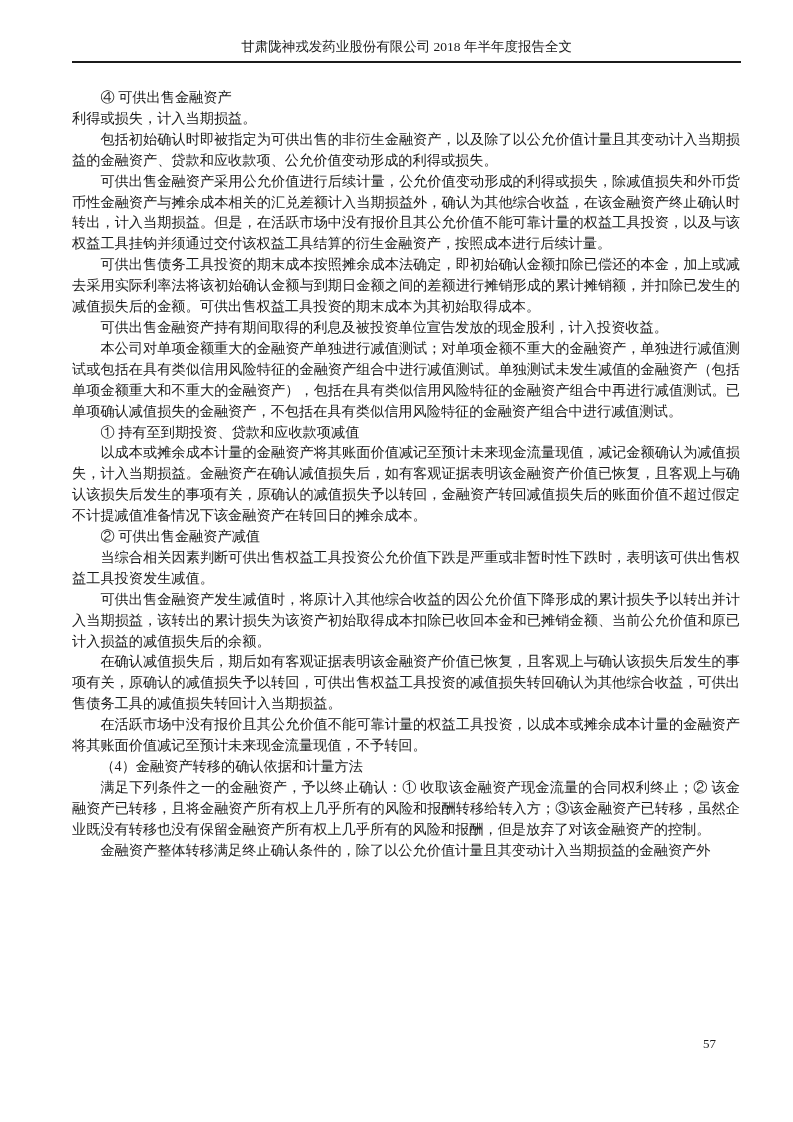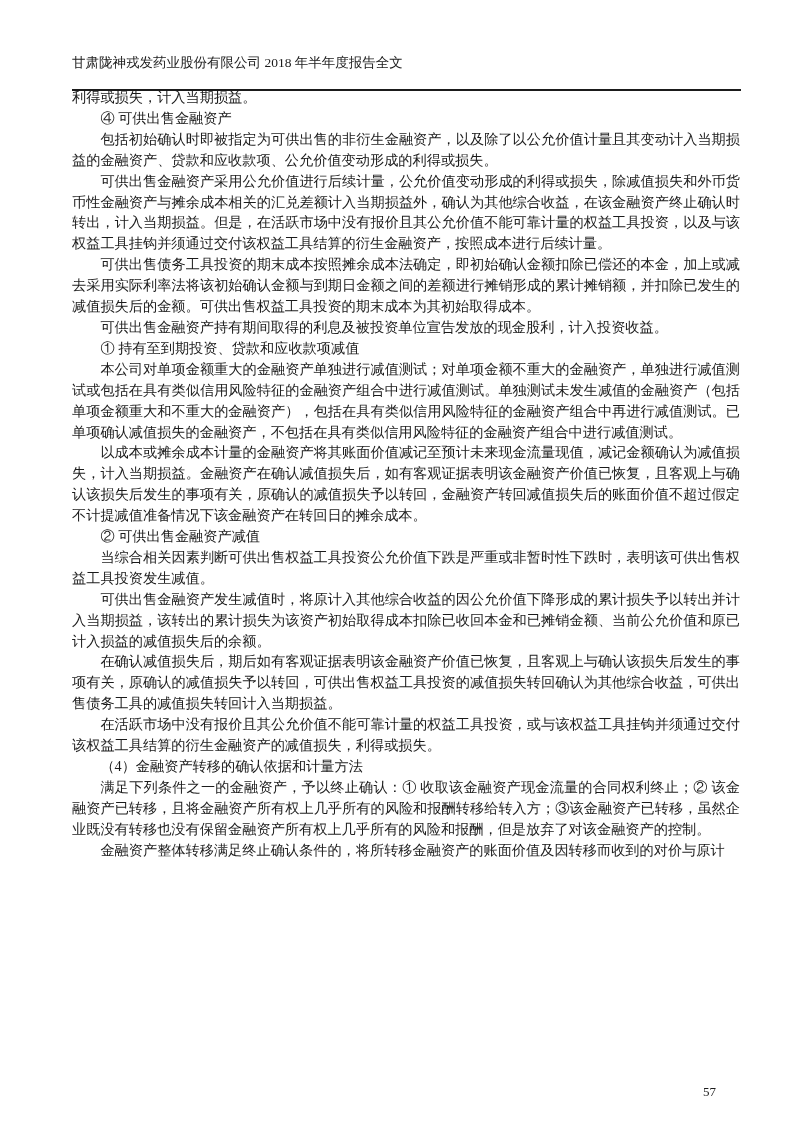--- a/index.html
+++ b/index.html
@@ -12,26 +12,26 @@
     width: 793px;
     height: 1122px;
     background: #ffffff;
     font-family: "Liberation Serif", "DejaVu Serif", serif;
     color: #1b1b1b;
     overflow: hidden;
   }
   .header {
     position: absolute;
     left: 72px;
-    top: 54px;
+    top: 38px;
     width: 669px;
-    text-align: left;
+    text-align: center;
     font-size: 13.5px;
     line-height: 18px;
-    padding-bottom: 17px;
+    padding-bottom: 5px;
     border-bottom: 2px solid #1b1b1b;
     white-space: nowrap;
   }
   .content {
     position: absolute;
     left: 72px;
     top: 87px;
     width: 668px;
     font-size: 14.2px;
     line-height: 20.9px;
@@ -45,49 +45,48 @@
   }
   .content p.block-continuation {
     text-indent: 0;
   }
   .footer {
     position: absolute;
     top: 1036px;
     right: 77px;
     font-size: 13px;
     line-height: 16px;
-    margin-top: 48px;
   }
 </style>
 </head>
 <body>
 
 <div class="page">
 
   <div class="header">
     <span>甘肃陇神戎发药业股份有限公司 2018 年半年度报告全文</span>
   </div>
 
   <div class="content">
+      <p class="block block-heading">④ 可供出售金融资产</p>
       <p class="block block-continuation">利得或损失，计入当期损益。</p>
-      <p class="block block-heading">④ 可供出售金融资产</p>
       <p class="block block-paragraph">包括初始确认时即被指定为可供出售的非衍生金融资产，以及除了以公允价值计量且其变动计入当期损益的金融资产、贷款和应收款项、公允价值变动形成的利得或损失。</p>
       <p class="block block-paragraph">可供出售金融资产采用公允价值进行后续计量，公允价值变动形成的利得或损失，除减值损失和外币货币性金融资产与摊余成本相关的汇兑差额计入当期损益外，确认为其他综合收益，在该金融资产终止确认时转出，计入当期损益。但是，在活跃市场中没有报价且其公允价值不能可靠计量的权益工具投资，以及与该权益工具挂钩并须通过交付该权益工具结算的衍生金融资产，按照成本进行后续计量。</p>
       <p class="block block-paragraph">可供出售债务工具投资的期末成本按照摊余成本法确定，即初始确认金额扣除已偿还的本金，加上或减去采用实际利率法将该初始确认金额与到期日金额之间的差额进行摊销形成的累计摊销额，并扣除已发生的减值损失后的金额。可供出售权益工具投资的期末成本为其初始取得成本。</p>
       <p class="block block-paragraph">可供出售金融资产持有期间取得的利息及被投资单位宣告发放的现金股利，计入投资收益。</p>
+      <p class="block block-paragraph">本公司对单项金额重大的金融资产单独进行减值测试；对单项金额不重大的金融资产，单独进行减值测试或包括在具有类似信用风险特征的金融资产组合中进行减值测试。单独测试未发生减值的金融资产（包括单项金额重大和不重大的金融资产），包括在具有类似信用风险特征的金融资产组合中再进行减值测试。已单项确认减值损失的金融资产，不包括在具有类似信用风险特征的金融资产组合中进行减值测试。</p>
       <p class="block block-heading">① 持有至到期投资、贷款和应收款项减值</p>
-      <p class="block block-paragraph">本公司对单项金额重大的金融资产单独进行减值测试；对单项金额不重大的金融资产，单独进行减值测试或包括在具有类似信用风险特征的金融资产组合中进行减值测试。单独测试未发生减值的金融资产（包括单项金额重大和不重大的金融资产），包括在具有类似信用风险特征的金融资产组合中再进行减值测试。已单项确认减值损失的金融资产，不包括在具有类似信用风险特征的金融资产组合中进行减值测试。</p>
       <p class="block block-paragraph">以成本或摊余成本计量的金融资产将其账面价值减记至预计未来现金流量现值，减记金额确认为减值损失，计入当期损益。金融资产在确认减值损失后，如有客观证据表明该金融资产价值已恢复，且客观上与确认该损失后发生的事项有关，原确认的减值损失予以转回，金融资产转回减值损失后的账面价值不超过假定不计提减值准备情况下该金融资产在转回日的摊余成本。</p>
       <p class="block block-heading">② 可供出售金融资产减值</p>
       <p class="block block-paragraph">当综合相关因素判断可供出售权益工具投资公允价值下跌是严重或非暂时性下跌时，表明该可供出售权益工具投资发生减值。</p>
       <p class="block block-paragraph">可供出售金融资产发生减值时，将原计入其他综合收益的因公允价值下降形成的累计损失予以转出并计入当期损益，该转出的累计损失为该资产初始取得成本扣除已收回本金和已摊销金额、当前公允价值和原已计入损益的减值损失后的余额。</p>
       <p class="block block-paragraph">在确认减值损失后，期后如有客观证据表明该金融资产价值已恢复，且客观上与确认该损失后发生的事项有关，原确认的减值损失予以转回，可供出售权益工具投资的减值损失转回确认为其他综合收益，可供出售债务工具的减值损失转回计入当期损益。</p>
-      <p class="block block-paragraph">在活跃市场中没有报价且其公允价值不能可靠计量的权益工具投资，或与该权益工具挂钩并须通过交付该权益工具结算的衍生金融资产的减值损失，利得或损失。</p>
+      <p class="block block-paragraph">在活跃市场中没有报价且其公允价值不能可靠计量的权益工具投资，以成本或摊余成本计量的金融资产将其账面价值减记至预计未来现金流量现值，不予转回。</p>
       <p class="block block-heading">（4）金融资产转移的确认依据和计量方法</p>
       <p class="block block-paragraph">满足下列条件之一的金融资产，予以终止确认：① 收取该金融资产现金流量的合同权利终止；② 该金融资产已转移，且将金融资产所有权上几乎所有的风险和报酬转移给转入方；③该金融资产已转移，虽然企业既没有转移也没有保留金融资产所有权上几乎所有的风险和报酬，但是放弃了对该金融资产的控制。</p>
-      <p class="block block-paragraph">金融资产整体转移满足终止确认条件的，将所转移金融资产的账面价值及因转移而收到的对价与原计</p>
+      <p class="block block-paragraph">金融资产整体转移满足终止确认条件的，除了以公允价值计量且其变动计入当期损益的金融资产外</p>
     </div>
 
   <div class="footer">
     <span>57</span>
   </div>
 
 </div>
 
 </body></html>

